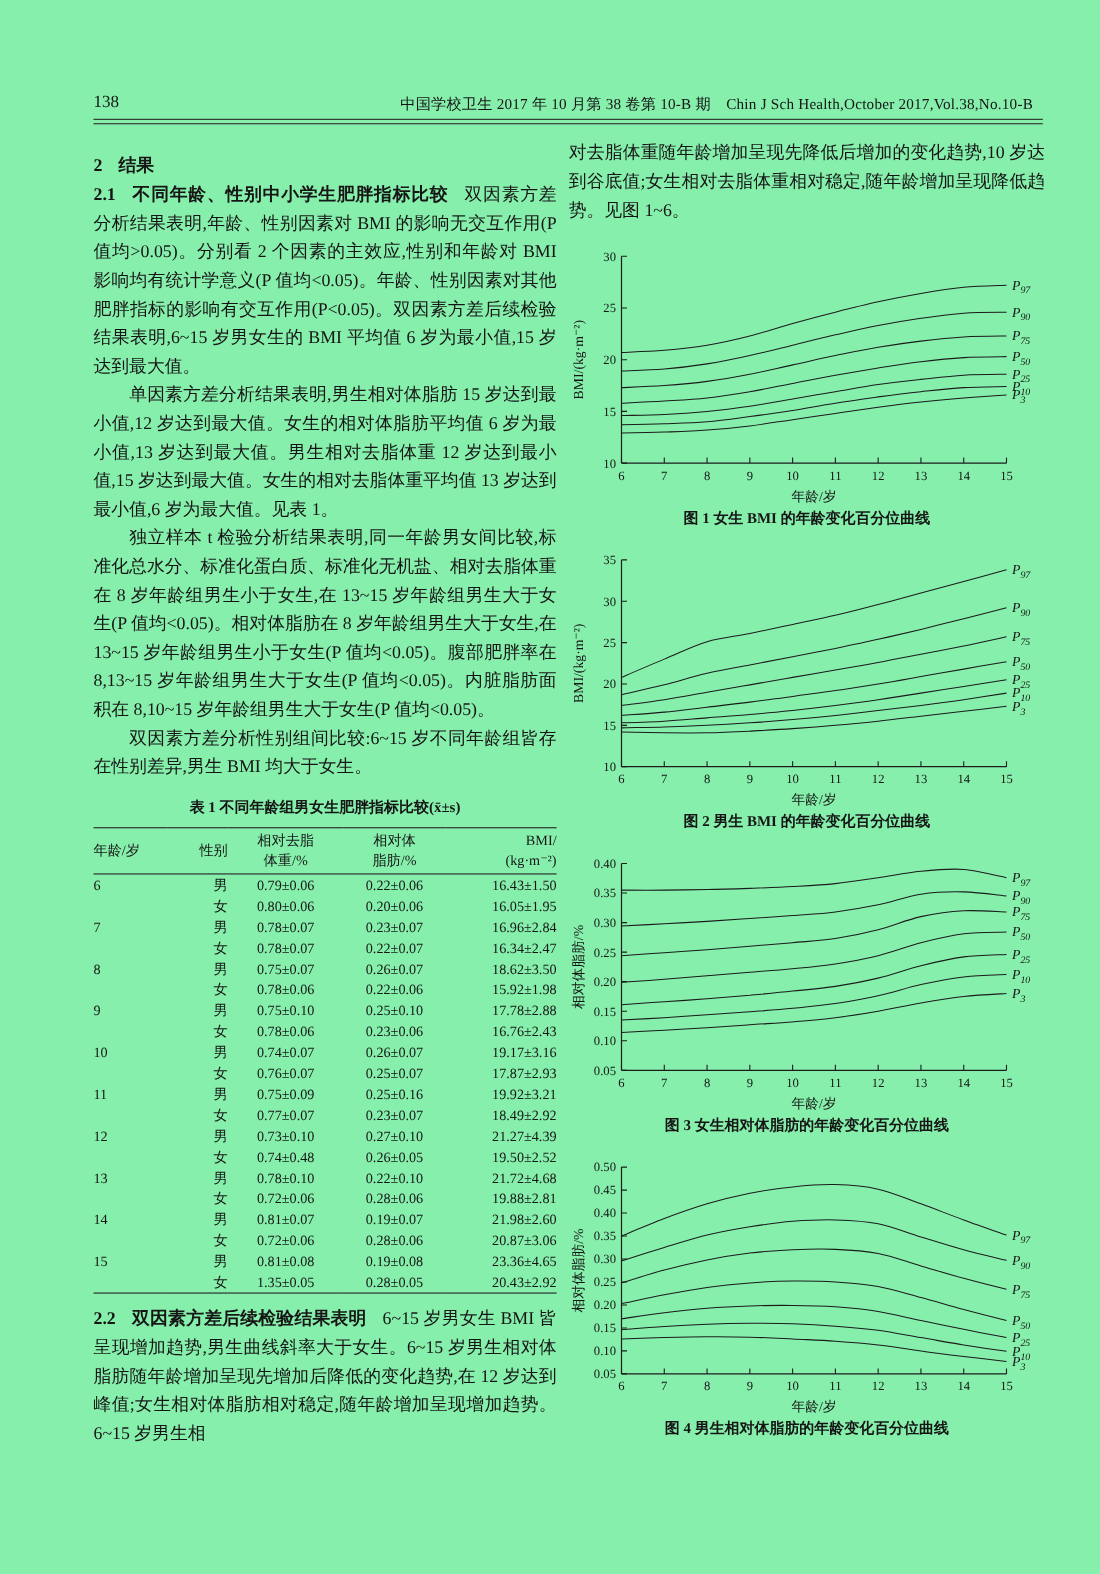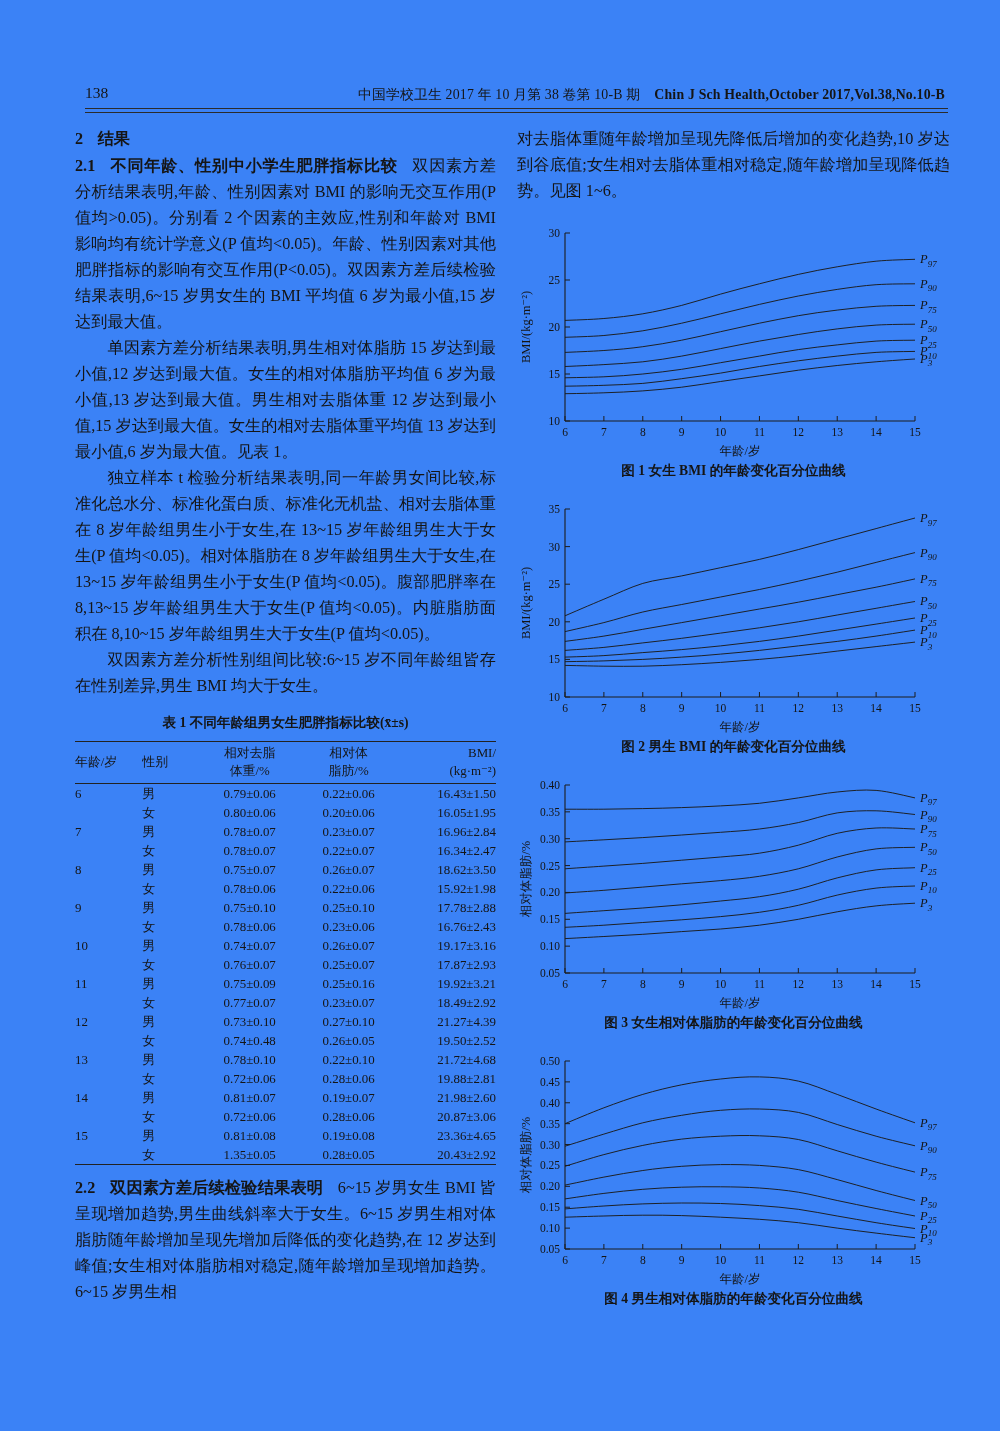--- a/index.html
+++ b/index.html
@@ -1,47 +1,47 @@
 <!DOCTYPE html>
 <html><head>
 <meta charset="utf-8">
 <style>
   html,body{margin:0;padding:0;background:#d9d9d4;}
   .page{
     position:relative; width:1000px; height:1431px; margin:0 auto;
-    background:#3b82f6; color:#151515; overflow:hidden;
+    background:#86efac; color:#151515; overflow:hidden;
     font-family:"Liberation Serif","DejaVu Serif",serif;
   }
   
   .header{position:absolute; top:84px; left:85px; width:863px; height:22px;}
   .pageno{position:absolute; left:0; top:0; font-size:15.5px;}
   .jtitle{position:absolute; left:270px; right:0; top:2px; text-align:center;
           font-size:13.8px; letter-spacing:.2px; white-space:nowrap;}
-  .jtitle .en{margin-left:14px;font-weight:bold;}
+  .jtitle .en{margin-left:14px;}
   .header-rule{position:absolute; top:108px; left:85px; width:863px; height:3px;
     border-top:1.8px solid #2b2b2b; border-bottom:1px solid #2b2b2b;}
   
   .col{position:absolute; top:126px; font-size:16.2px; line-height:26px;
        text-align:justify;}
-  .col-left{left:75px;  width:421px;}
+  .col-left{left:85px;  width:421px;margin-top:11px;}
   .col-right{left:517px; width:433px;}
   p{margin:0;}
   p.ind{text-indent:2em;}
   .sec-num{font-weight:bold; margin-right:.9em;}
   .sec-title{font-weight:bold; margin-right:.9em;}
   .h2{font-weight:bold; margin-bottom:1px;}
   
   .tbl-title{text-align:center; font-weight:bold; font-size:13.6px; margin:11px 0 5px;}
   table.data{width:100%; border-collapse:collapse; font-size:12.9px; line-height:18px;
     border-top:1.7px solid #222; border-bottom:1.7px solid #222; margin-bottom:10px;}
   table.data thead tr{border-bottom:1px solid #222;}
   table.data th{font-weight:normal; vertical-align:middle; padding:2px 0 3px;}
   table.data td{padding:.5px 0;}
   .c0{text-align:left; width:16%; padding-left:2px;}
-  .c1{text-align:left; width:13%;}
+  .c1{text-align:right; width:13%;}
   .c2{text-align:center; width:25%;}
   .c3{text-align:center; width:22%;}
   .c4{text-align:right; width:24%;}
   
   figure{margin:19px 0 0 0; text-align:center;}
   figcaption{font-weight:bold; font-size:13.6px; margin-top:3px; line-height:18px;}
   svg.chart{display:block;}
   svg.chart text{font-family:"Liberation Serif","DejaVu Serif",serif; fill:#141414;}
 </style>
 </head>

